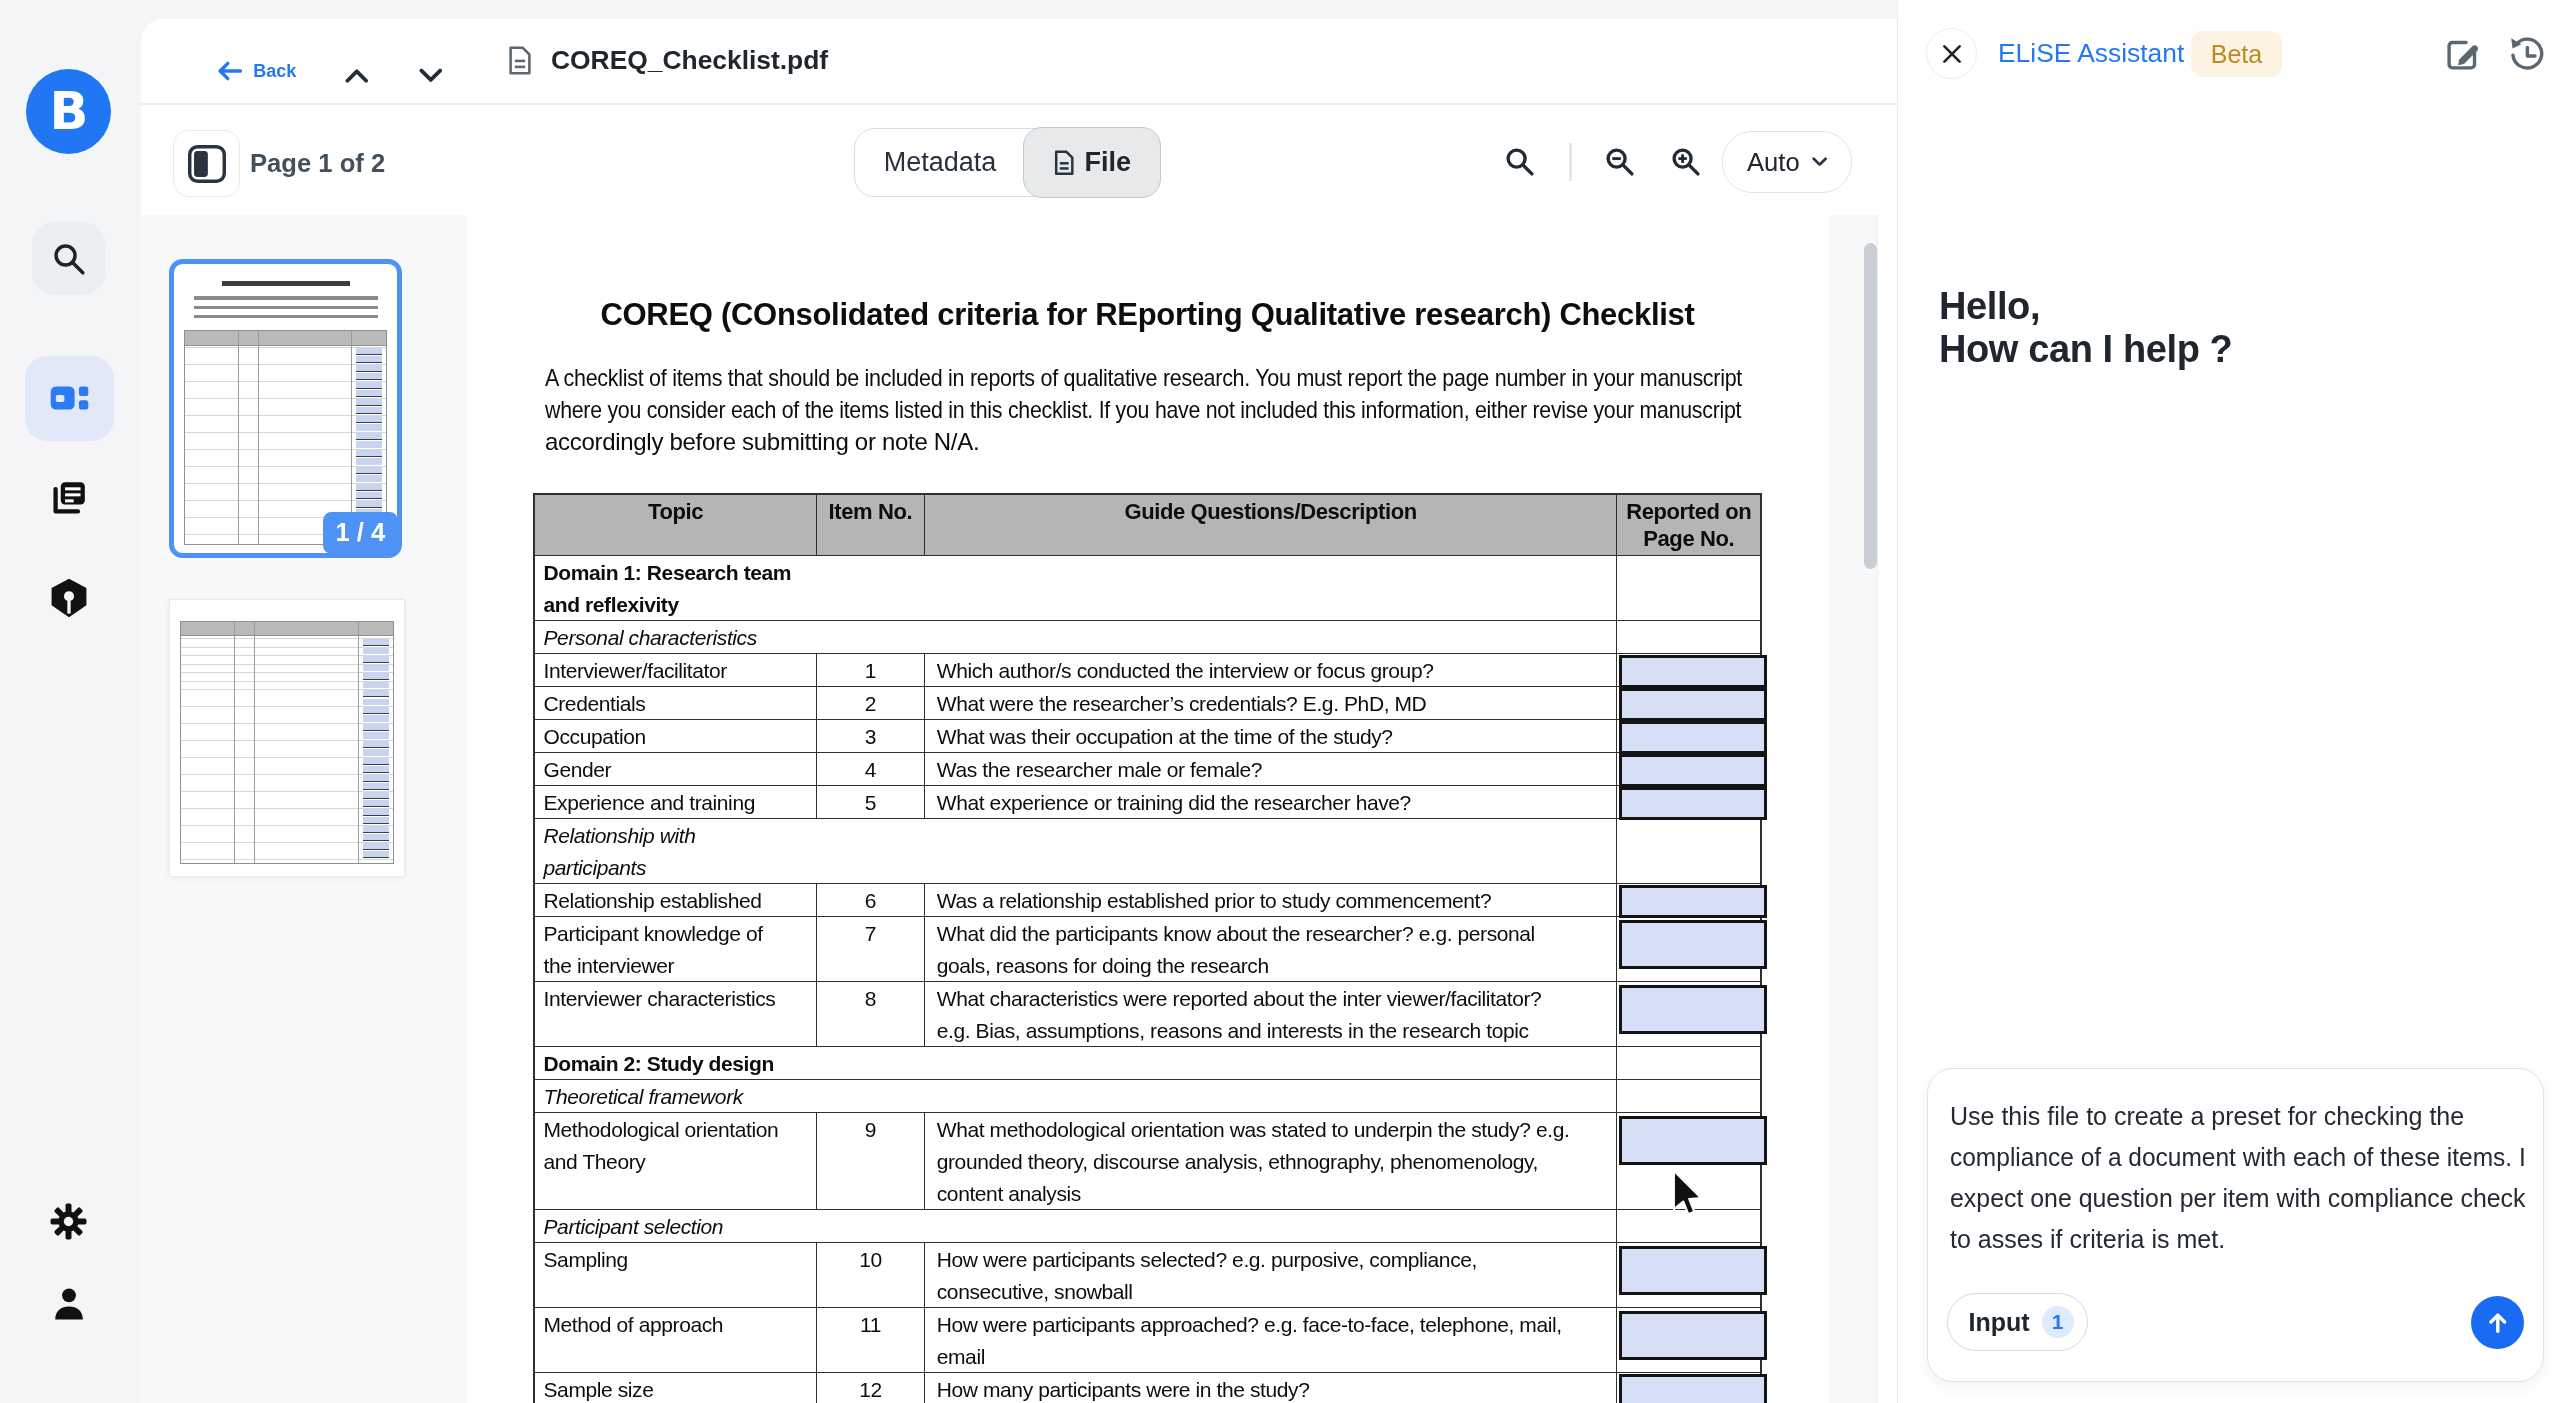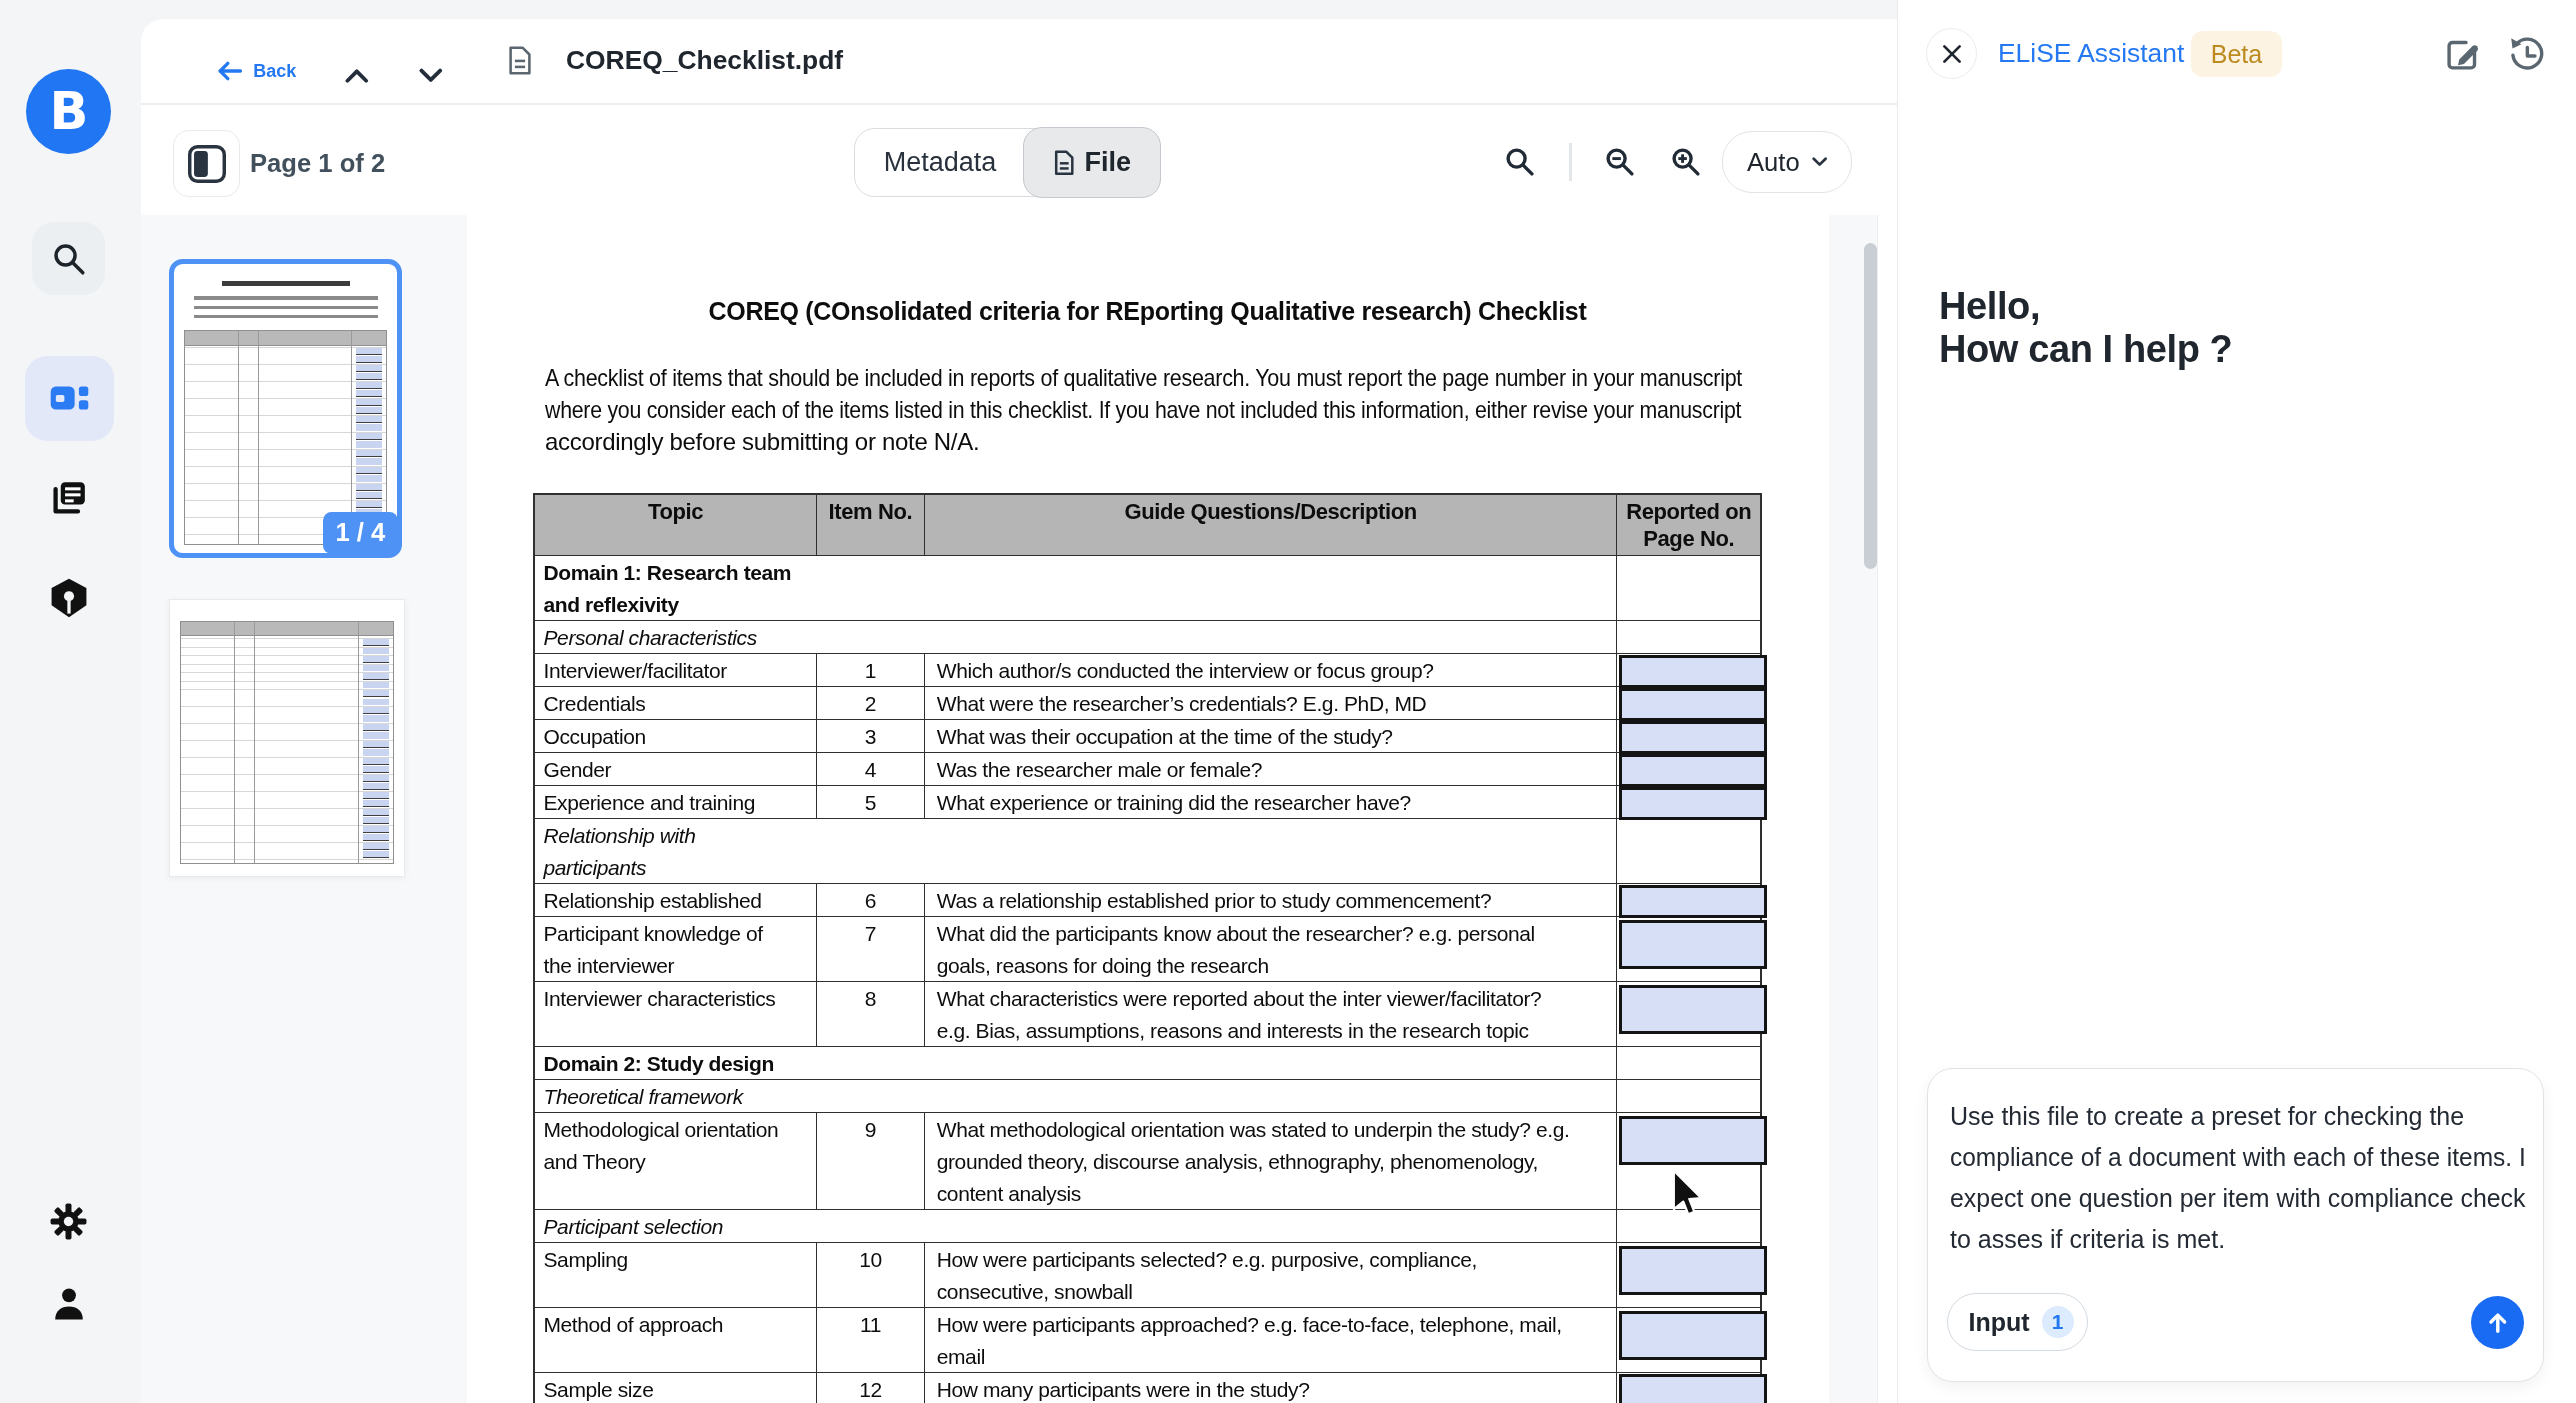--- a/index.html
+++ b/index.html
@@ -16,21 +16,21 @@
   .side-active{left:25px;top:356px;width:89px;height:85px;border-radius:22px;background:#e2e8f8;
                display:flex;align-items:center;justify-content:center;}
   .side-plain{background:transparent;}
 
   
   .main-panel{left:141px;top:19px;width:1757px;height:1384px;background:#fff;border-top-left-radius:22px;}
   .hdr-divider{left:0;top:84px;width:1757px;height:1.7px;background:#eceef0;}
   .back-link{left:75px;top:41px;display:flex;align-items:center;gap:10.2px;color:var(--brand-blue);
              font-size:18px;font-weight:bold;cursor:pointer;}
   .nav-chev{top:44px;width:34px;height:25.6px;display:flex;align-items:center;justify-content:center;cursor:pointer;}
-  .doc-title-wrap{left:367px;top:25.6px;display:flex;align-items:center;gap:34px;}
+  .doc-title-wrap{left:367px;top:25.6px;display:flex;align-items:center;gap:19px;}
   .doc-title{font-size:26.4px;font-weight:bold;color:#20262e;}
 
   .toggle-btn{left:32px;top:111px;width:65px;height:65px;border:1.7px solid #e7eaec;border-radius:15.3px;
               background:#fff;display:flex;align-items:center;justify-content:center;cursor:pointer;}
   .page-ind{left:109px;top:130px;font-size:25.6px;font-weight:bold;color:#41505c;}
 
   .tab-group{left:713px;top:109px;height:67px;display:flex;border:1.7px solid #d9dde1;border-radius:20.5px;background:#fff;}
   .tab{display:flex;align-items:center;justify-content:center;font-size:27px;color:#28313c;cursor:pointer;}
   .tab-metadata{width:170px;font-weight:500;}
   .tab-file{width:136px;background:#e7e9eb;border:1.7px solid #c3c9ce;border-radius:19px;margin:-1.7px;gap:10.2px;font-weight:bold;color:#20262e;}
@@ -52,21 +52,21 @@
            background:repeating-linear-gradient(to bottom,#ffffff 0 7.7px,#d7d7d7 7.7px 8.5px);}
   .m-th{height:13.6px;background:#b9b9b9;border-bottom:0.9px solid #8f8f8f;}
   .m-col{position:absolute;right:4.3px;top:17px;bottom:5.1px;width:25.6px;
          background:repeating-linear-gradient(to bottom,#c9d4f0 0 6px,#3f3f3f 6px 6.8px,rgba(255,255,255,0) 6.8px 8.5px);}
   .m-v{position:absolute;top:0;bottom:0;width:0.9px;background:#9a9a9a;}
   .page-badge{position:absolute;right:-0.9px;bottom:-0.9px;width:75px;height:42px;background:var(--thumb-border);
               border-radius:8.5px;color:#fff;font-size:25.6px;font-weight:bold;display:flex;align-items:center;justify-content:center;}
 
   
   .pdf-page{left:326px;top:196px;width:1361px;height:1188px;background:#fff;color:#0d0d0d;}
-  .pdf-title{left:0;top:82px;width:1361px;text-align:center;font-size:25px;font-weight:bold;letter-spacing:-0.3px;}
+  .pdf-title{left:0;top:82px;width:1361px;text-align:center;font-size:31px;font-weight:bold;letter-spacing:-0.3px;}
   .pdf-intro{left:78px;top:147px;width:1195px;font-size:24px;letter-spacing:-0.3px;line-height:32px;}
   .ln{display:block;overflow:visible;white-space:nowrap;}
   .fit{display:inline-block;white-space:nowrap;transform-origin:0 60%;}
 
   .pdf-table{position:absolute;left:66px;top:278px;width:1229px;border:2.6px solid #2f2f2f;border-bottom:none;
              font-size:21px;letter-spacing:-0.4px;box-sizing:border-box;}
   .t-head{display:flex;background:var(--table-header-bg);border-bottom:1.7px solid #2f2f2f;height:60px;
           font-weight:bold;font-size:22px;}
   .h-cell{box-sizing:border-box;display:flex;flex-direction:column;align-items:center;justify-content:flex-start;
           padding-top:2.6px;line-height:27px;}

